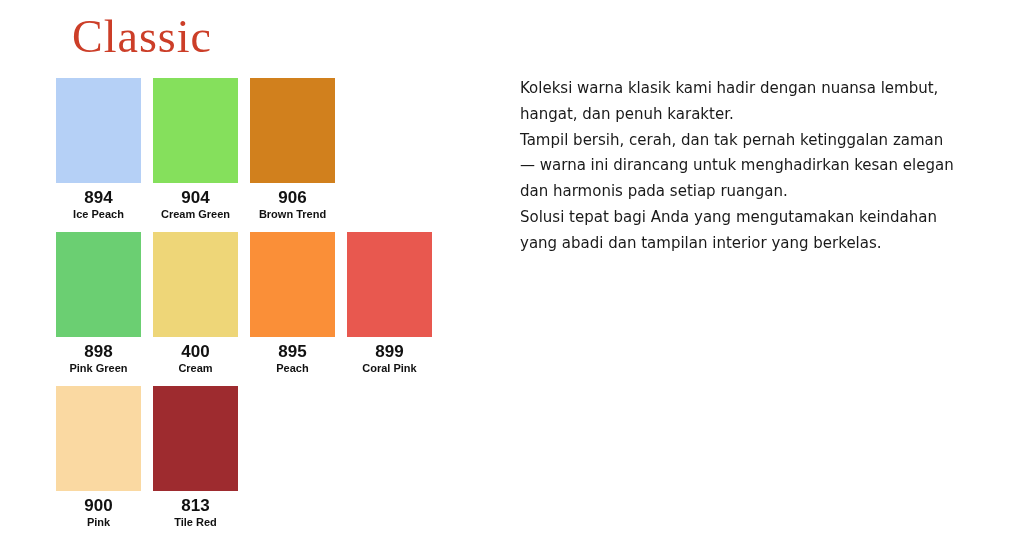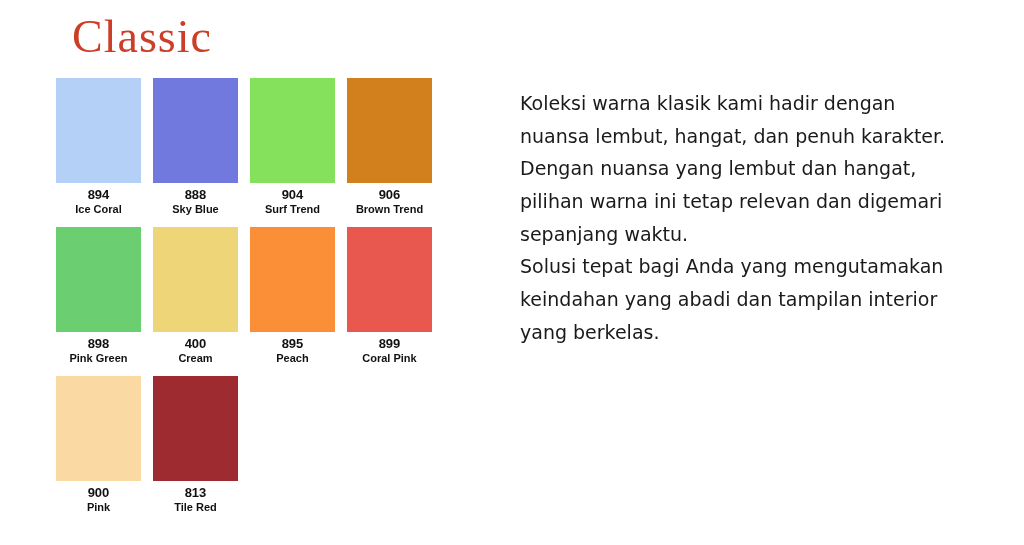--- a/index.html
+++ b/index.html
@@ -44,70 +44,65 @@
     width: 85px;
     margin-right: 12px;
     text-align: center;
   }
   .swatch-chip {
     width: 85px;
     height: 105px;
     display: block;
   }
   .swatch-code {
-    font-size: 13px;
+    font-size: 17px;
     font-weight: bold;
     color: #111111;
     margin-top: 4px;
     line-height: 1.25;
   }
   .swatch-name {
     font-size: 11px;
     font-weight: bold;
     color: #111111;
     line-height: 1.25;
   }
   .desc {
     position: absolute;
     left: 520px;
-    top: 87px;
+    top: 76px;
     width: 440px;
     font-family: "DejaVu Sans", sans-serif;
-    font-size: 19px;
+    font-size: 15px;
     line-height: 1.72;
     color: #1a1a1a;
   }
   .desc p {
     margin: 0;
   }
 </style>
 </head>
 <body>
 
 <div class="page">
 
   <div class="title" style="color: rgb(204, 62, 40);">Classic</div>
 
   <div class="swatch-grid">
 
     <div class="swatch-row">
       <div class="swatch">
         <span class="swatch-chip" style="background-color: rgb(181, 208, 246);"></span>
         <div class="swatch-code">894</div>
-        <div class="swatch-name">Ice Coral</div>
-      </div>
-      <div class="swatch">
-        <span class="swatch-chip" style="background-color: rgb(114, 121, 222);"></span>
-        <div class="swatch-code">888</div>
-        <div class="swatch-name">Sky Blue</div>
+        <div class="swatch-name">Ice Peach</div>
       </div>
       <div class="swatch">
         <span class="swatch-chip" style="background-color: rgb(133, 224, 92);"></span>
         <div class="swatch-code">904</div>
-        <div class="swatch-name">Surf Trend</div>
+        <div class="swatch-name">Cream Green</div>
       </div>
       <div class="swatch">
         <span class="swatch-chip" style="background-color: rgb(209, 128, 29);"></span>
         <div class="swatch-code">906</div>
         <div class="swatch-name">Brown Trend</div>
       </div>
     </div>
 
     <div class="swatch-row">
       <div class="swatch">
@@ -142,17 +137,17 @@
         <span class="swatch-chip" style="background-color: rgb(158, 43, 47);"></span>
         <div class="swatch-code">813</div>
         <div class="swatch-name">Tile Red</div>
       </div>
     </div>
 
   </div>
 
   <div class="desc">
     <p>Koleksi warna klasik kami hadir dengan nuansa lembut, hangat, dan penuh karakter.</p>
-    <p> Dengan nuansa yang lembut dan hangat, pilihan warna ini tetap relevan dan digemari sepanjang waktu.</p>
+    <p> Tampil bersih, cerah, dan tak pernah ketinggalan zaman — warna ini dirancang untuk menghadirkan kesan elegan dan harmonis pada setiap ruangan.</p>
     <p> Solusi tepat bagi Anda yang mengutamakan keindahan yang abadi dan tampilan interior yang berkelas.</p>
   </div>
 
 </div>
 
 </body></html>

